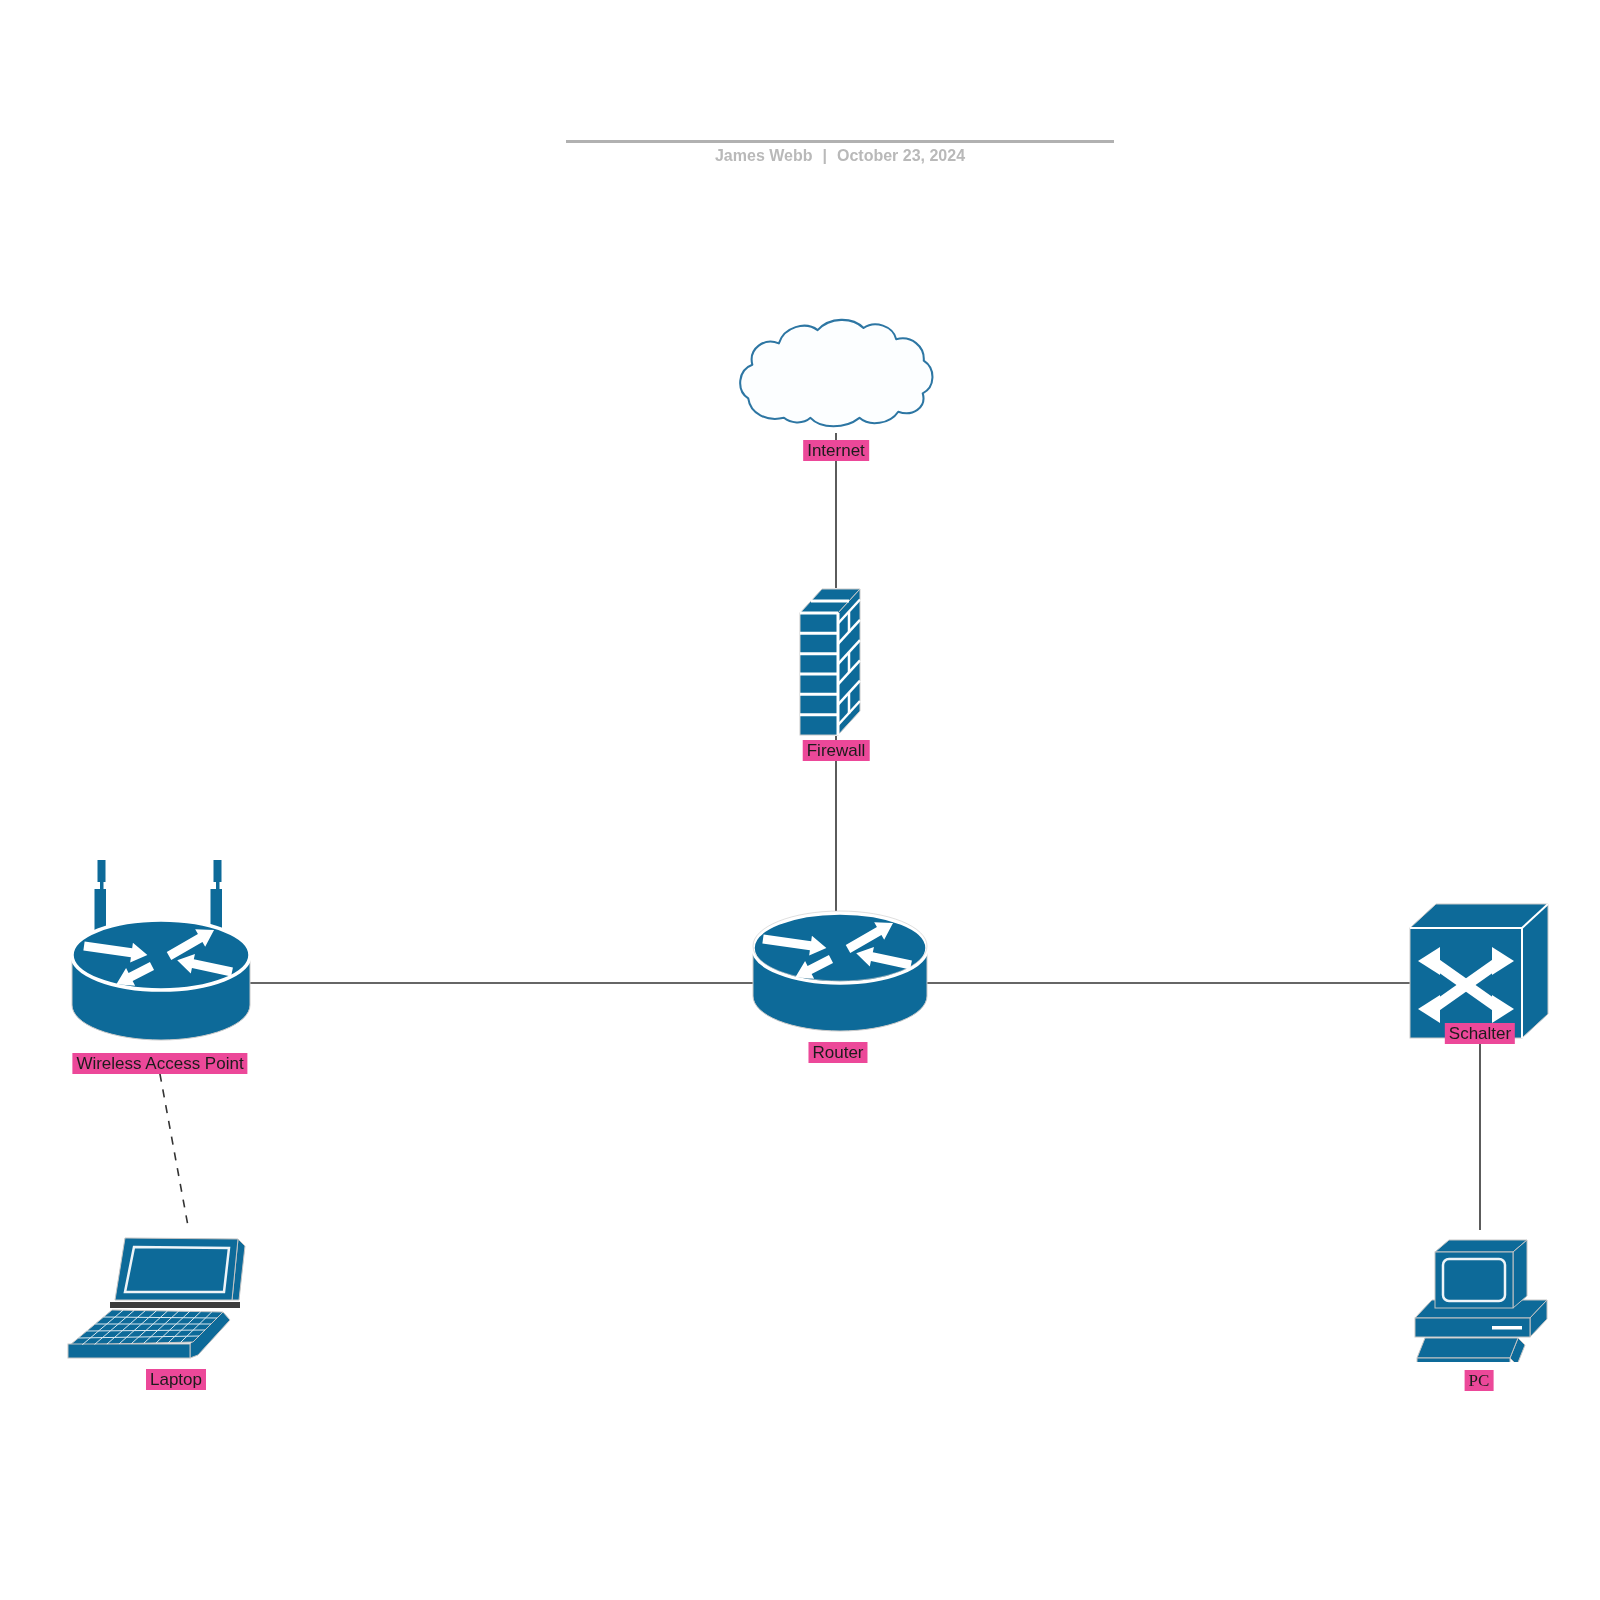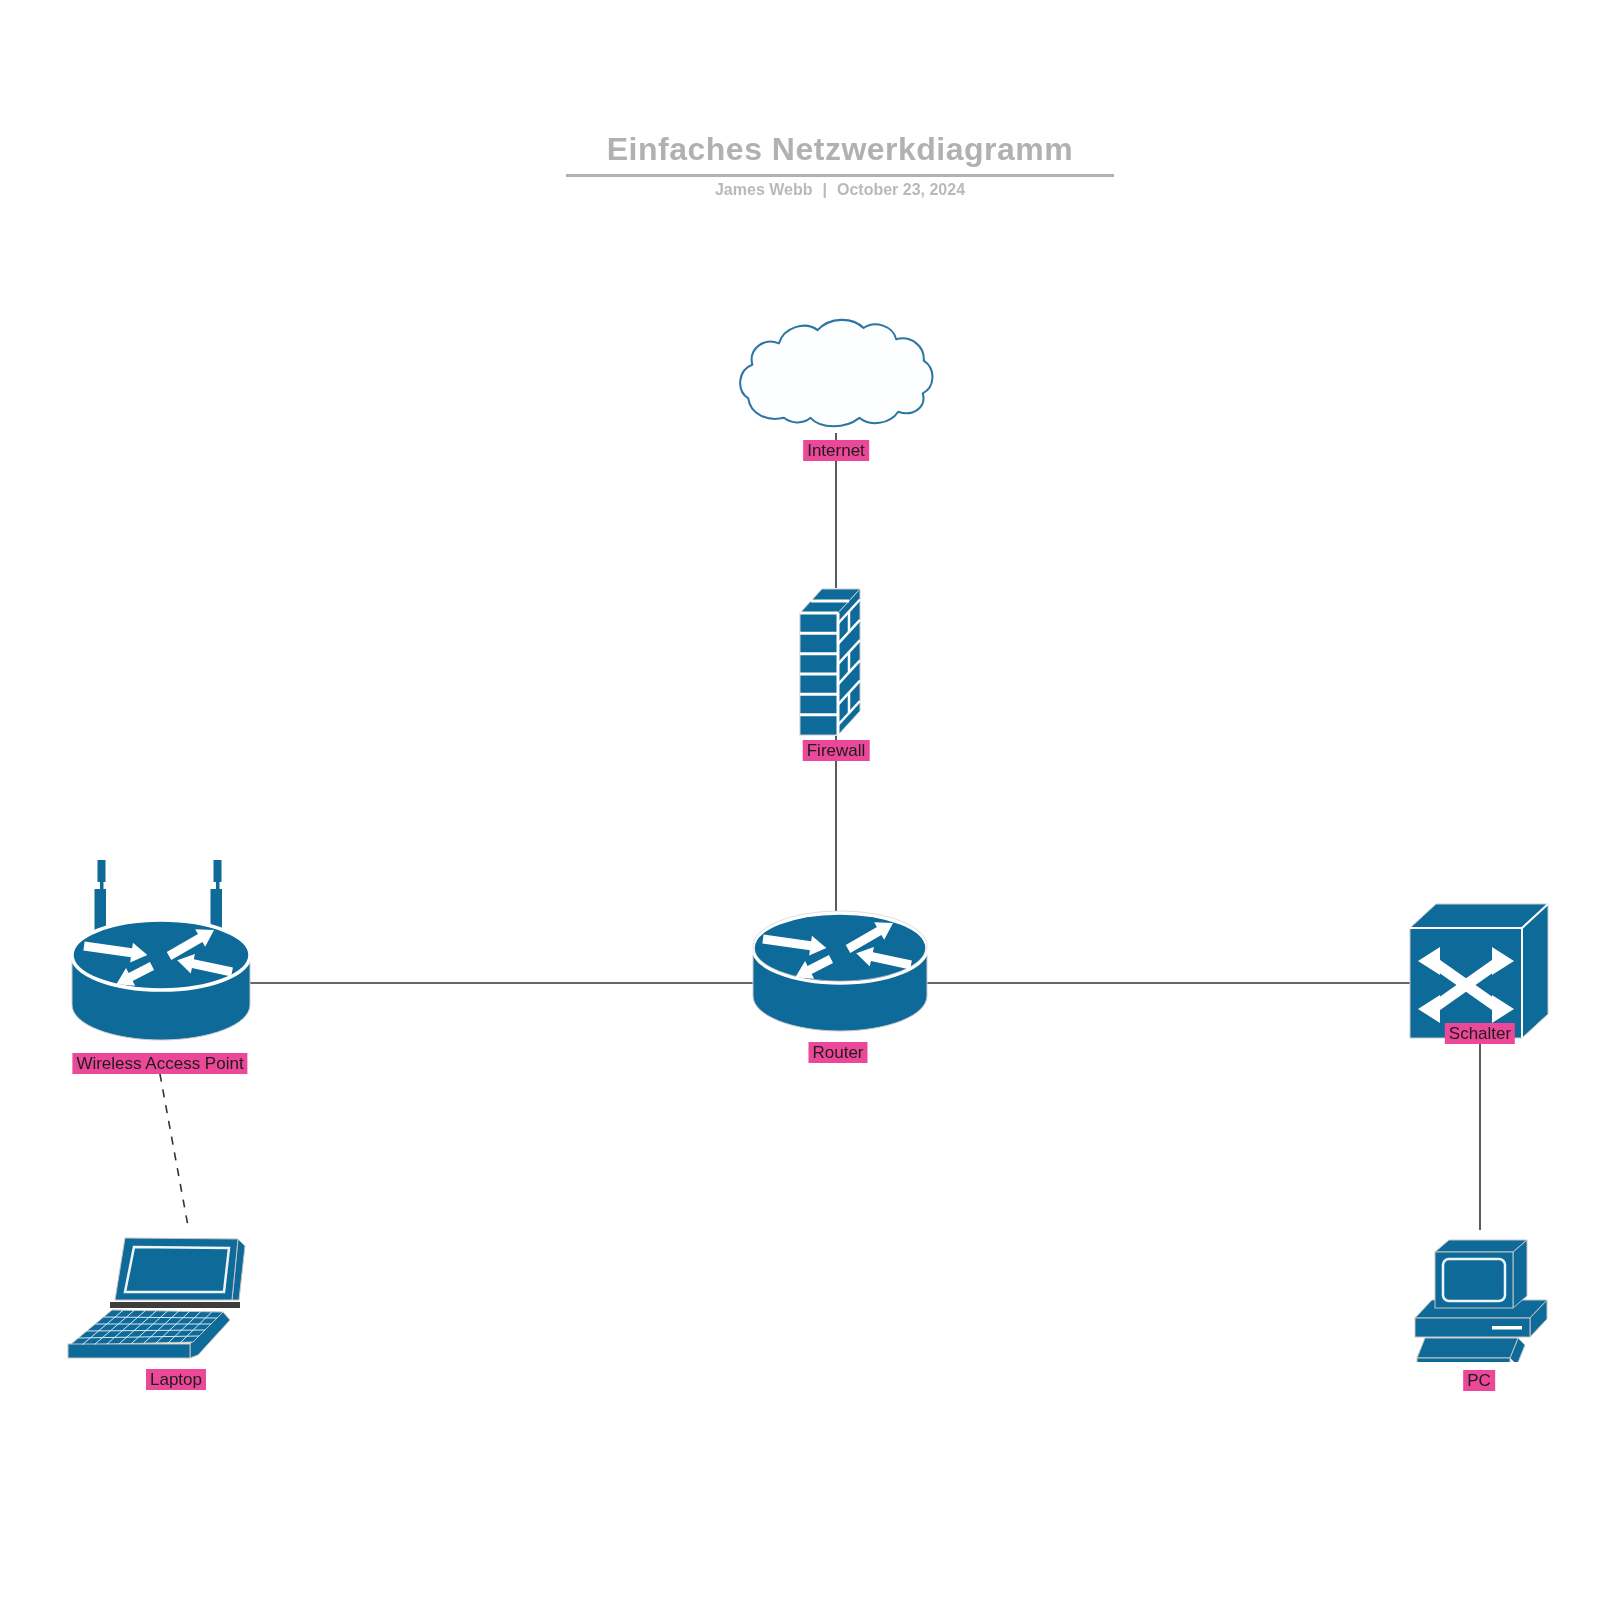--- a/index.html
+++ b/index.html
@@ -10,21 +10,20 @@
   .subtitle{margin-top:4px;font-size:16px;color:#b9b9b9;font-weight:bold;}
   .subtitle .div{margin:0 10px;}
   .layer{position:absolute;left:0;top:0;}
   .node{position:absolute;}
   .node-label{position:absolute;transform:translateX(-50%);font-size:17px;color:#1c1c1c;background:#ec4899;padding:1px 4px;white-space:nowrap;line-height:19px;}
 </style>
 </head>
 <body>
 
 <div class="header">
-  <div class="title">Einfaches Netzwerkdiagramm</div>
   <div class="rule"></div>
   <div class="subtitle">
     <span>James Webb</span><span class="div">|</span><span>October 23, 2024</span>
   </div>
 </div>
 
 <svg class="layer" width="1600" height="1600">
   <g stroke="#333333" stroke-width="1.6" fill="none">
     <line x1="836" y1="433" x2="836" y2="588"></line>
     <line x1="836" y1="736" x2="836" y2="911"></line>
@@ -184,13 +183,13 @@
     </g>
   </svg>
 </div>
 
 <div class="node-label" style="left:836px;top:440px;">Internet</div>
 <div class="node-label" style="left:836px;top:740px;text-align:center;">Firewall</div>
 <div class="node-label" style="left:838px;top:1042px;text-align:right;">Router</div>
 <div class="node-label" style="left:160px;top:1043px;margin-top:10px;">Wireless Access Point</div>
 <div class="node-label" style="left:1480px;top:1023px;">Schalter</div>
 <div class="node-label" style="left:140px;top:1369px;margin-left:36px;">Laptop</div>
-<div class="node-label" style="left:1479px;top:1370px;">PC</div>
+<div class="node-label" style="left:1479px;top:1370px;font-family:Liberation Serif, serif;">PC</div>
 
 </body></html>

